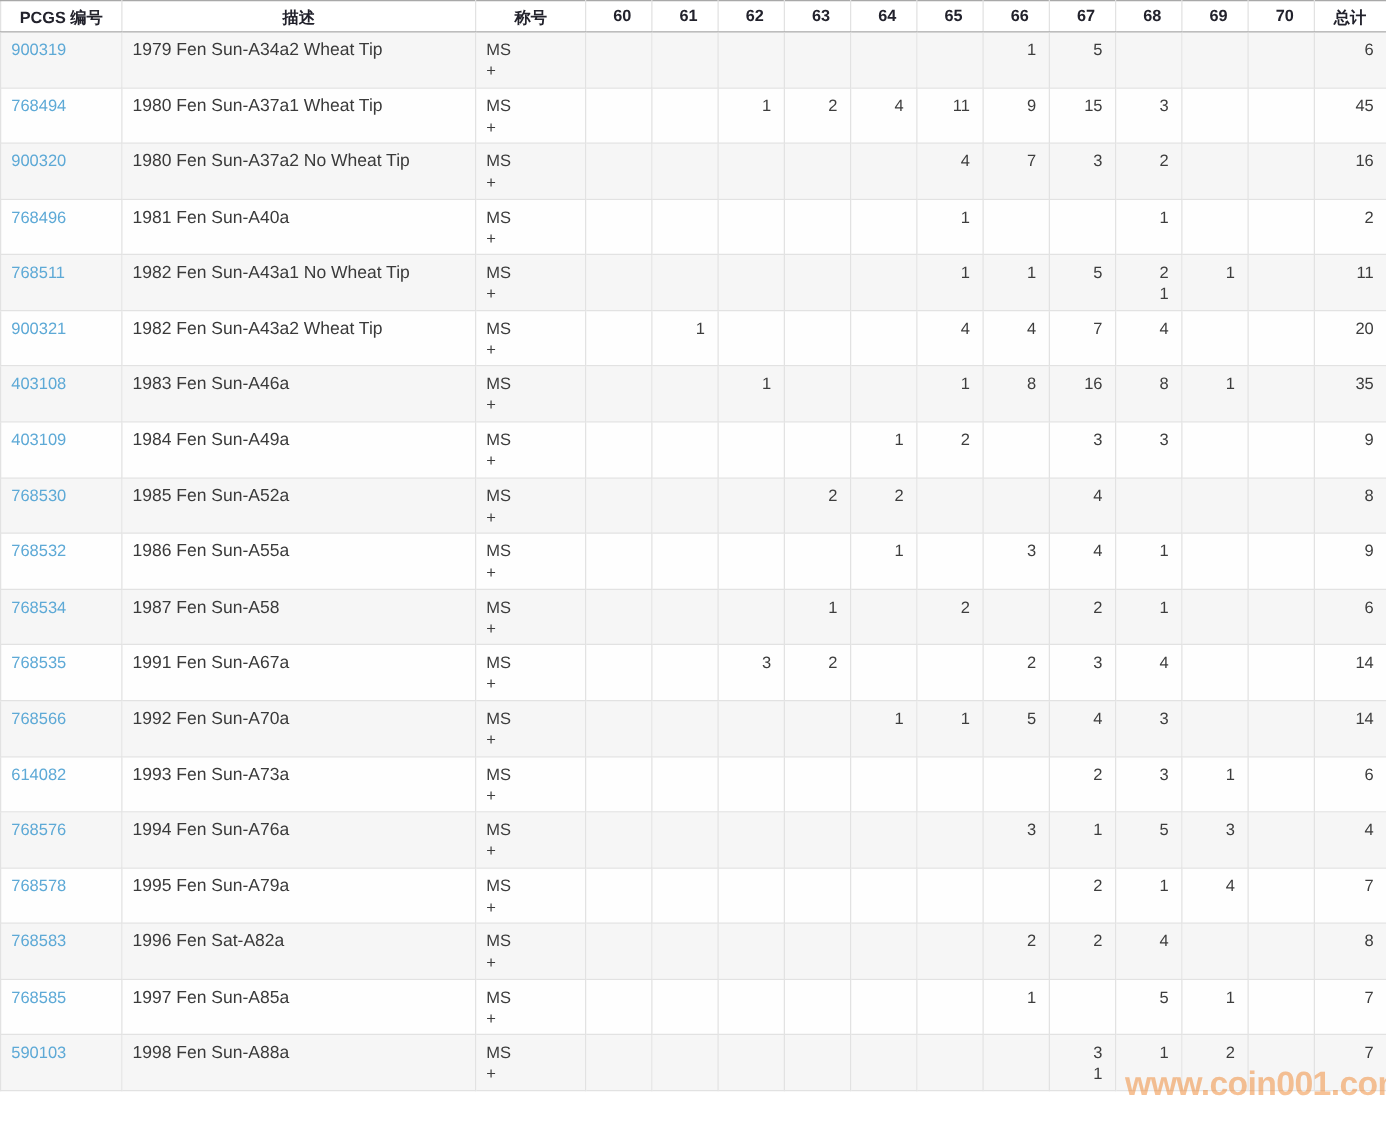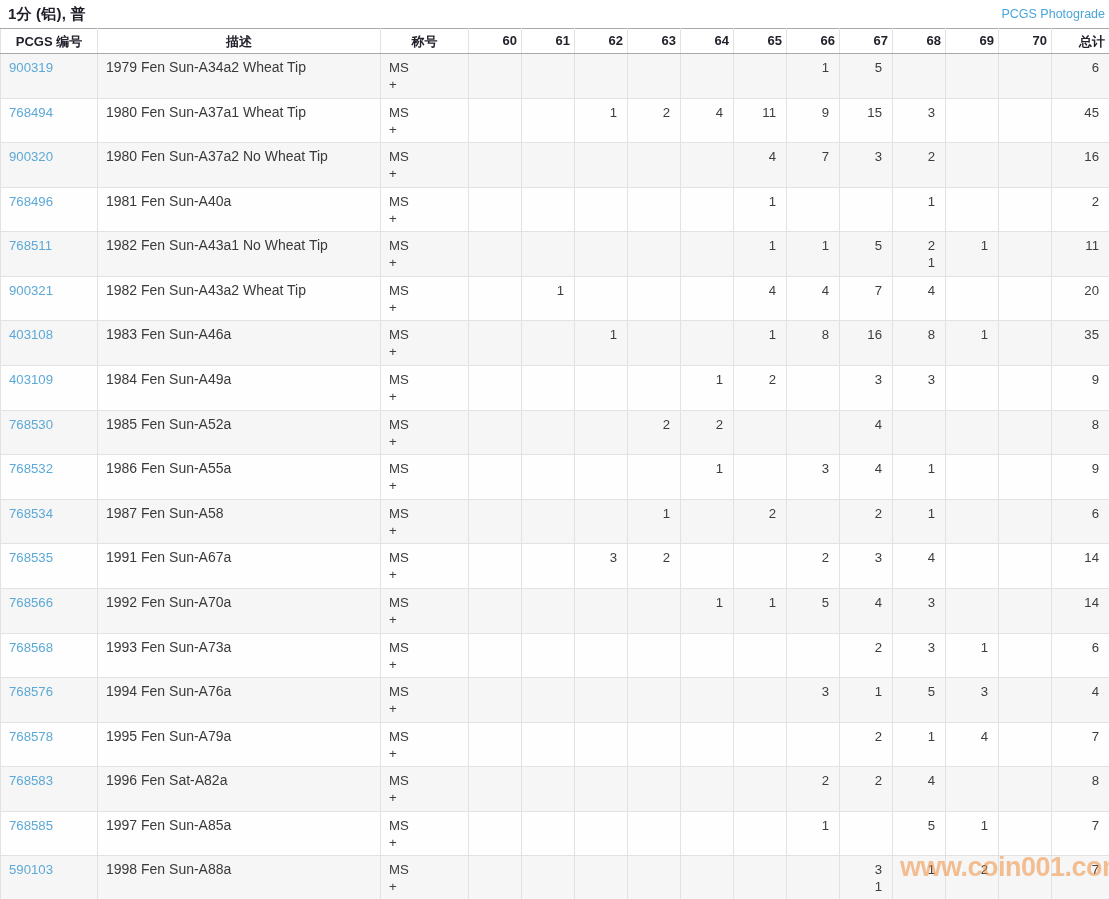--- a/index.html
+++ b/index.html
@@ -11,45 +11,41 @@
   .page-title { position:absolute; left:8px; top:5px; font-size:15px; font-weight:bold; color:#1e1e28; letter-spacing:.2px; }
   .pg-link { position:absolute; right:4px; top:7px; font-size:12.5px; color:#4ba5d9; text-decoration:none; cursor:pointer; }
 
   table { border-collapse:collapse; table-layout:fixed; width:1109px; }
   th, td { border:1px solid #e2e2e2; vertical-align:top; overflow:hidden; }
   thead th {
     border-top:1px solid #a8a8a8; border-bottom:1px solid #a8a8a8;
     height:24px; font-size:13px; font-weight:bold; color:#22222c;
     background:#fff; padding:4px 8px 2px 8px; text-align:center; white-space:nowrap;
   }
-  thead th.num { text-align:right; padding-right:4px; }
+  thead th.num { text-align:right; padding-right:16px; }
   tbody tr { height:44.58px; }
   tbody tr.odd  { background:#f6f6f6; }
   tbody tr.even { background:#fefefe; }
   td { font-size:13.2px; color:#3d3d3d; padding:5px 8px 2px 8px; line-height:17px; }
   td.num { text-align:right; padding-right:10px; }
   td.pcgs a { color:#5da9d6; text-decoration:none; cursor:pointer;margin-top:36px; }
   td.desc { font-size:14px; color:#3a3a3a; white-space:nowrap; }
   td .l1, td .l2 { display:block; min-height:17px; }
   .watermark {
     position:absolute; left:900px; top:852px; z-index:5;
     font-size:27px; font-weight:bold; white-space:nowrap;
     color:#f08a36; opacity:0.52; letter-spacing:-0.5px;
     pointer-events:none;
   }
 </style>
 </head>
 <body>
 
 <div class="page">
 
-  <div class="topbar">
-    <div class="page-title">1分 (铝), 普</div>
-    <a class="pg-link">PCGS Photograde</a>
-  </div>
 
   <table>
     <colgroup>
       <col style="width:97px">
         <col style="width:283px">
         <col style="width:88px">
       <col style="width:53px">
         <col style="width:53px">
         <col style="width:53px">
         <col style="width:53px">
@@ -765,21 +761,21 @@
             <span class="l1"></span>
             <span class="l2"></span>
           </td>
     <td class="num">
             <span class="l1"></span>
             <span class="l2"></span>
           </td>
     <td class="num total">14</td>
   </tr>
         <tr class="even">
-    <td class="pcgs"><a href="#">768568</a></td>
+    <td class="pcgs"><a href="#">614082</a></td>
     <td class="desc">1993 Fen Sun-A73a</td>
     <td class="desig">
             <span class="l1">MS</span>
             <span class="l2">+</span>
           </td>
     <td class="num">
             <span class="l1"></span>
             <span class="l2"></span>
           </td>
     <td class="num">

